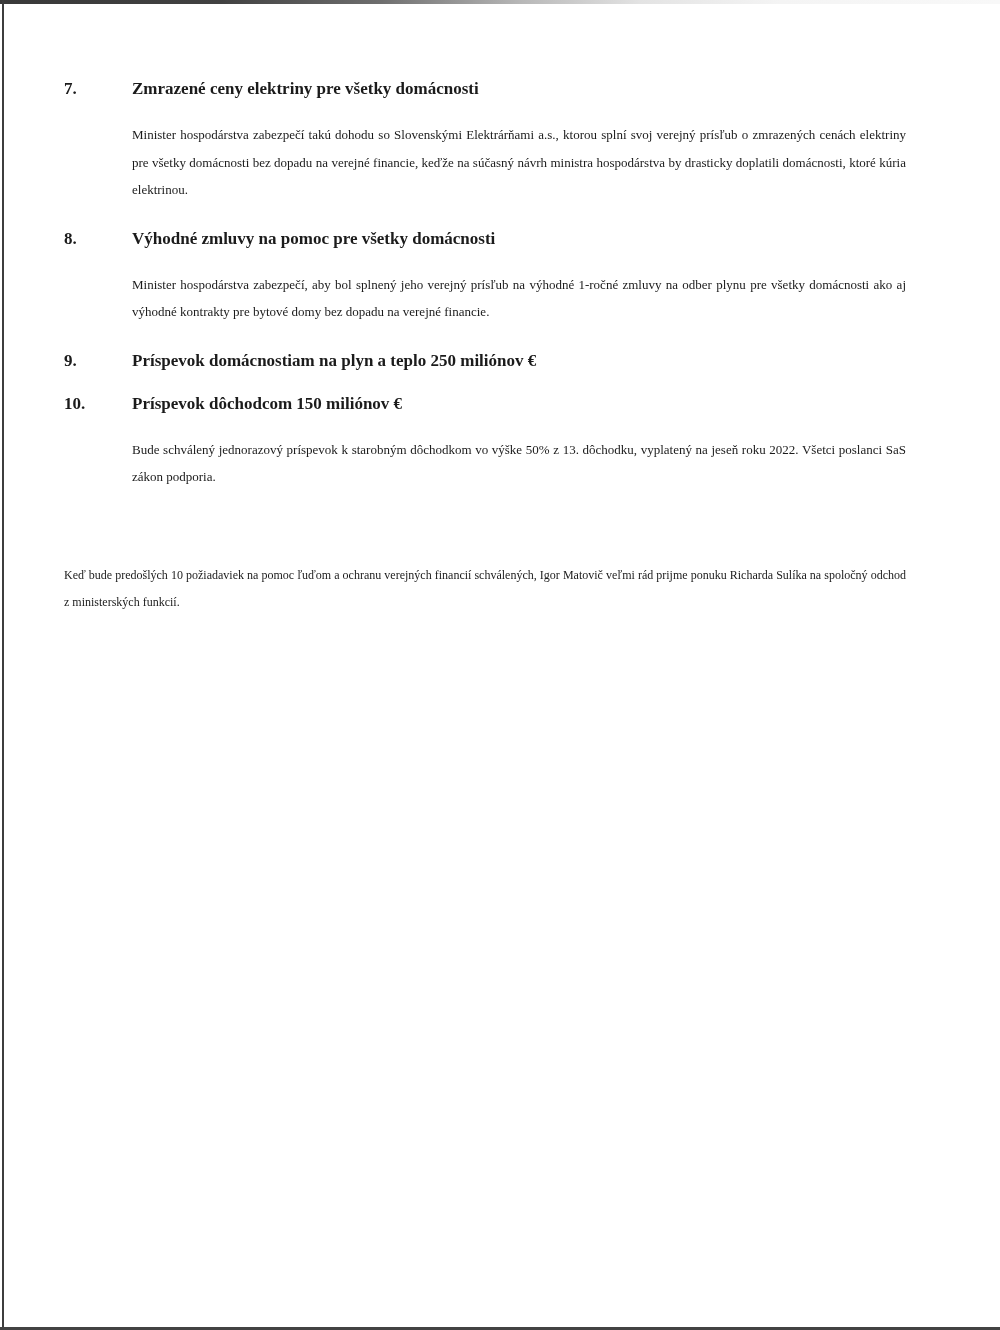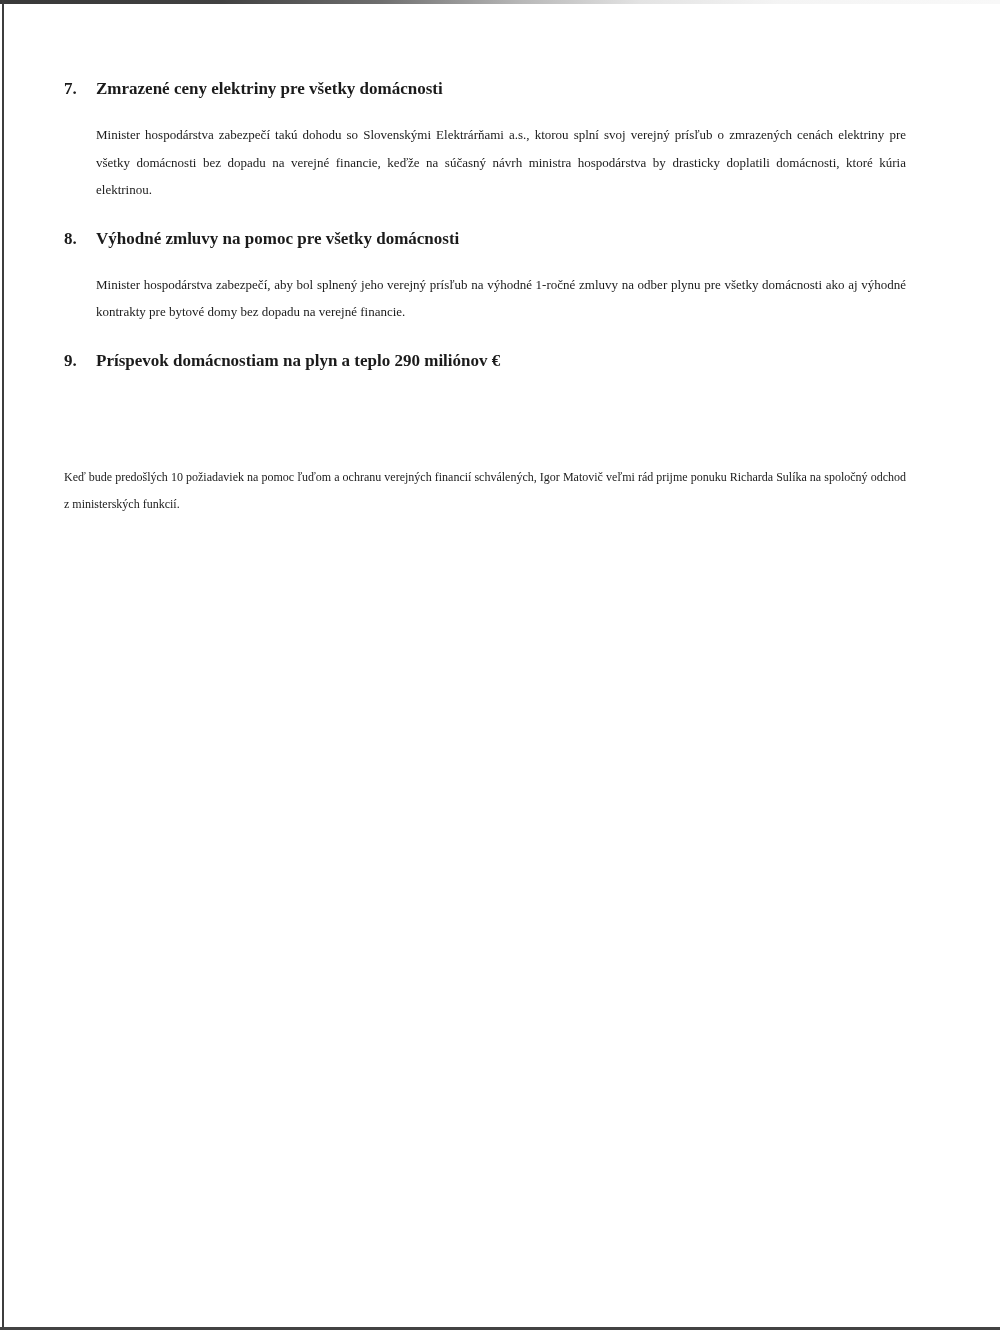--- a/index.html
+++ b/index.html
@@ -49,20 +49,21 @@
   }
   .num {
     flex: 0 0 32px;
     font-weight: bold;
     font-size: 17px;
     line-height: 22px;
   }
   .content {
     flex: 1 1 auto;
     min-width: 0;
+    margin-left: 36px;
   }
   .heading {
     margin: 0 0 21px 0;
     font-weight: bold;
     font-size: 17px;
     line-height: 22px;
   }
   .body-par {
     margin: 0 0 24px 0;
     font-size: 13px;
@@ -100,20 +101,27 @@
     <div class="num">8.</div>
     <div class="content">
       <h3 class="heading">Výhodné zmluvy na pomoc pre všetky domácnosti</h3>
       <p class="body-par">Minister hospodárstva zabezpečí, aby bol splnený jeho verejný prísľub na výhodné 1-ročné zmluvy na odber plynu pre všetky domácnosti ako aj výhodné kontrakty pre bytové domy bez dopadu na verejné financie.</p>
     </div>
   </div>
 
   <div class="item">
     <div class="num">9.</div>
     <div class="content">
-      <h3 class="heading">Príspevok domácnostiam na plyn a teplo 290 miliónov €</h3>
+      <h3 class="heading">Príspevok domácnostiam na plyn a teplo 250 miliónov €</h3>
     </div>
   </div>
 
+  <div class="item">
+    <div class="num">10.</div>
+    <div class="content">
+      <h3 class="heading">Príspevok dôchodcom 150 miliónov €</h3>
+      <p class="body-par">Bude schválený jednorazový príspevok k starobným dôchodkom vo výške 50% z 13. dôchodku, vyplatený na jeseň roku 2022. Všetci poslanci SaS zákon podporia.</p>
+    </div>
+  </div>
 
   <p class="closing">Keď bude predošlých 10 požiadaviek na pomoc ľuďom a ochranu verejných financií schválených, Igor Matovič veľmi rád prijme ponuku Richarda Sulíka na spoločný odchod z ministerských funkcií.</p>
 
 </div>
 
 </body></html>

